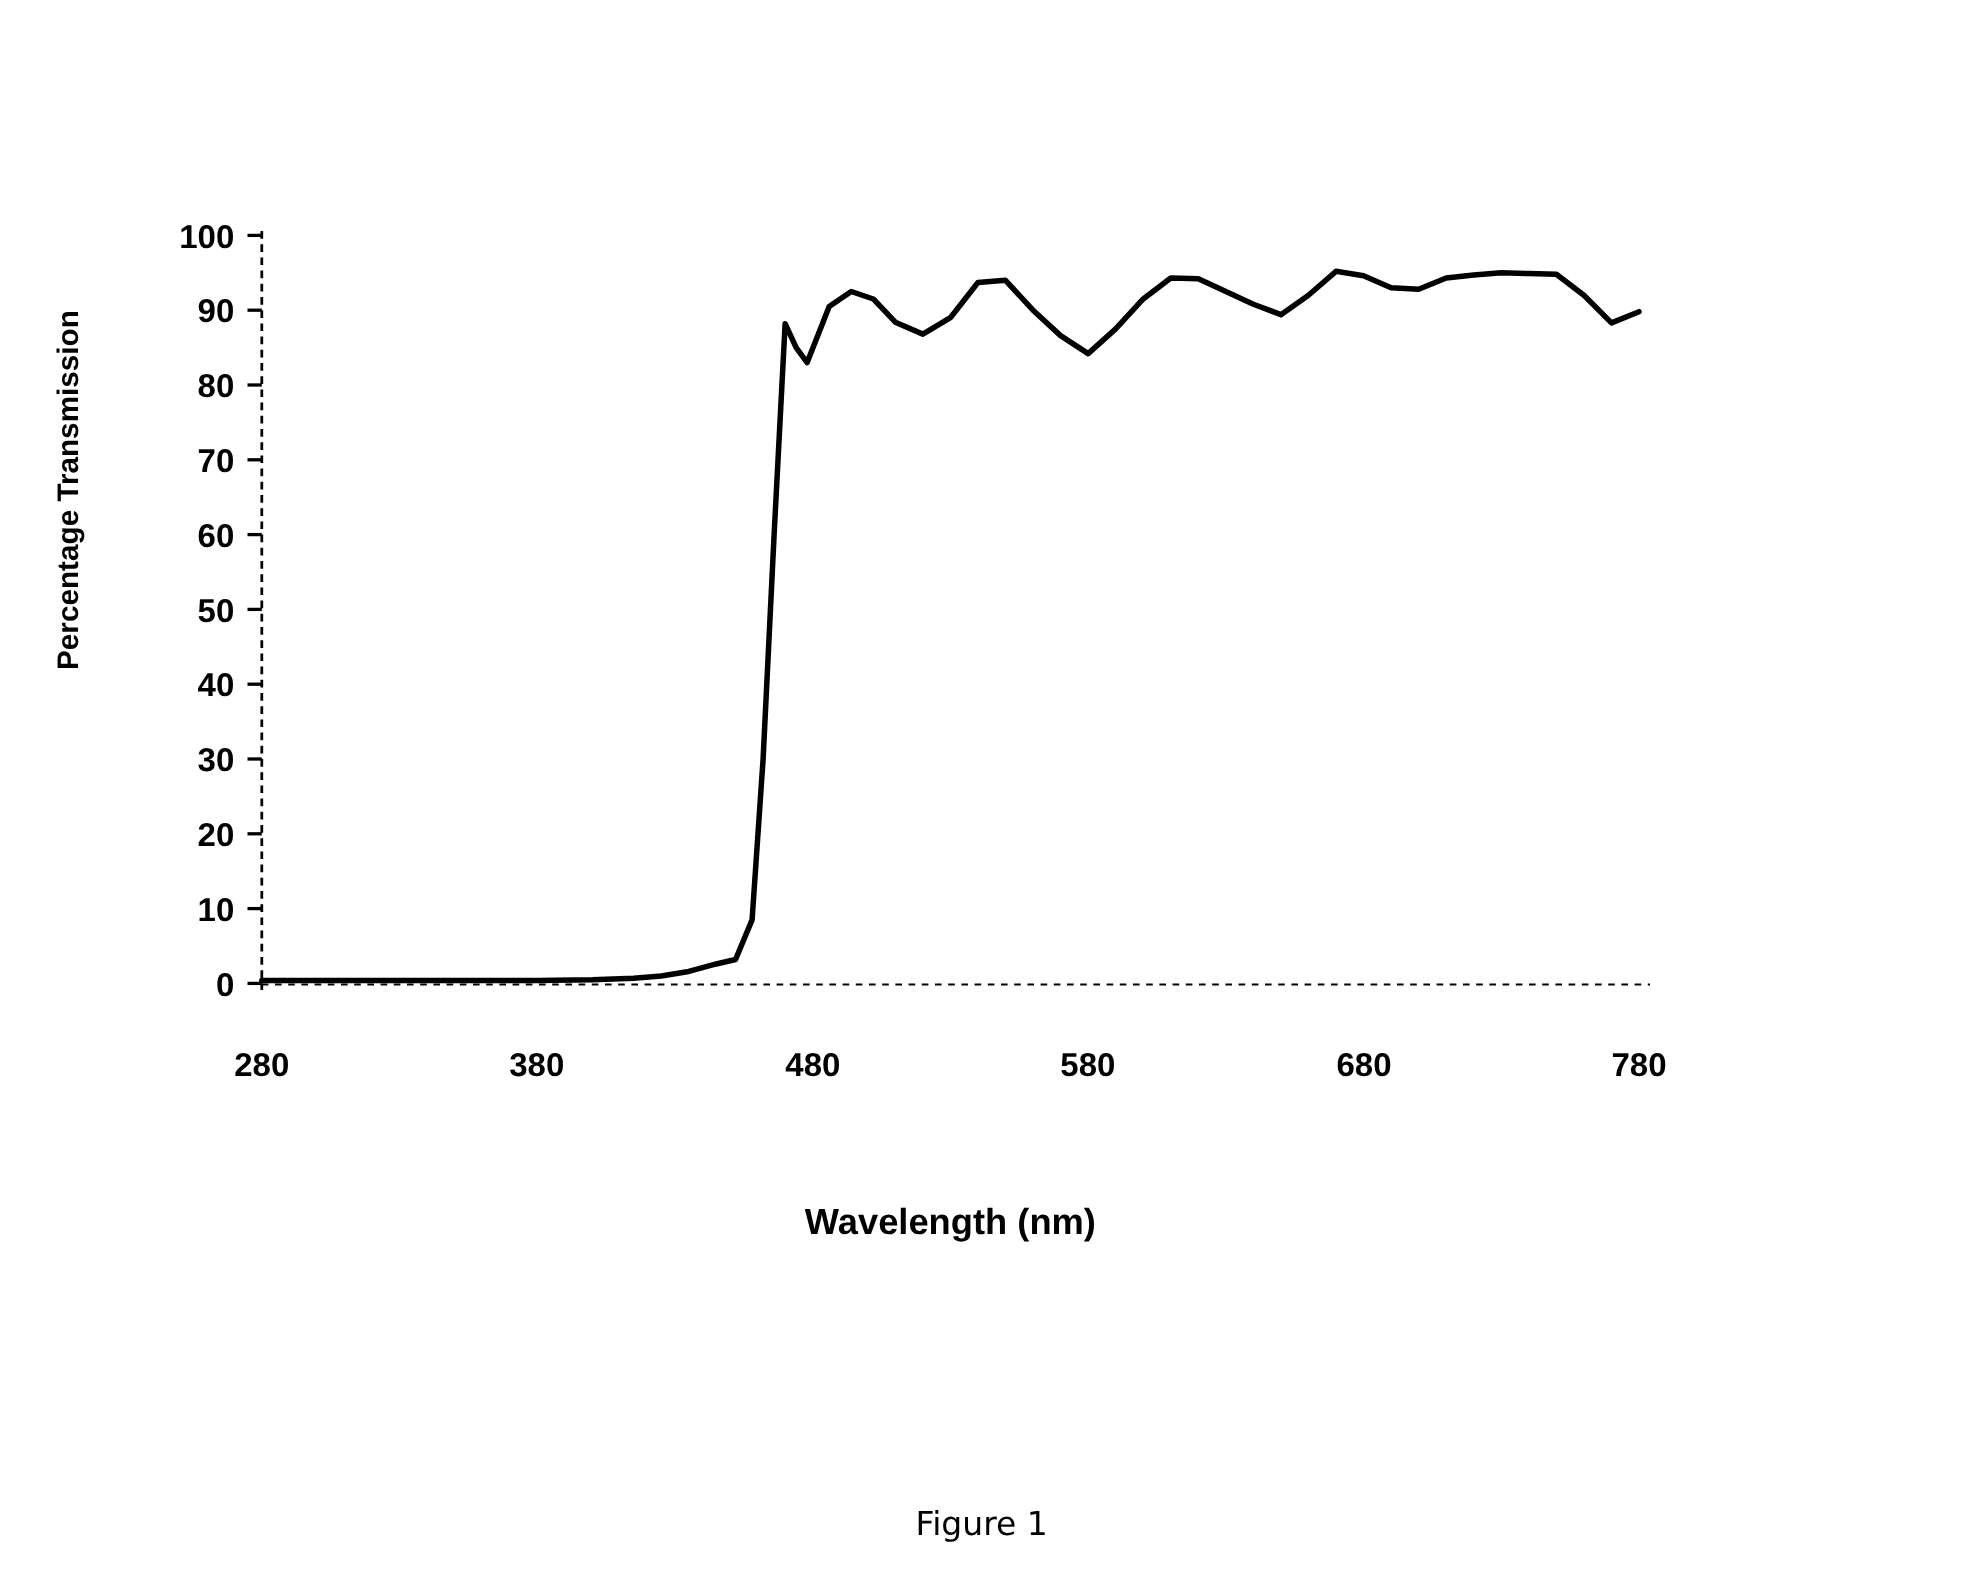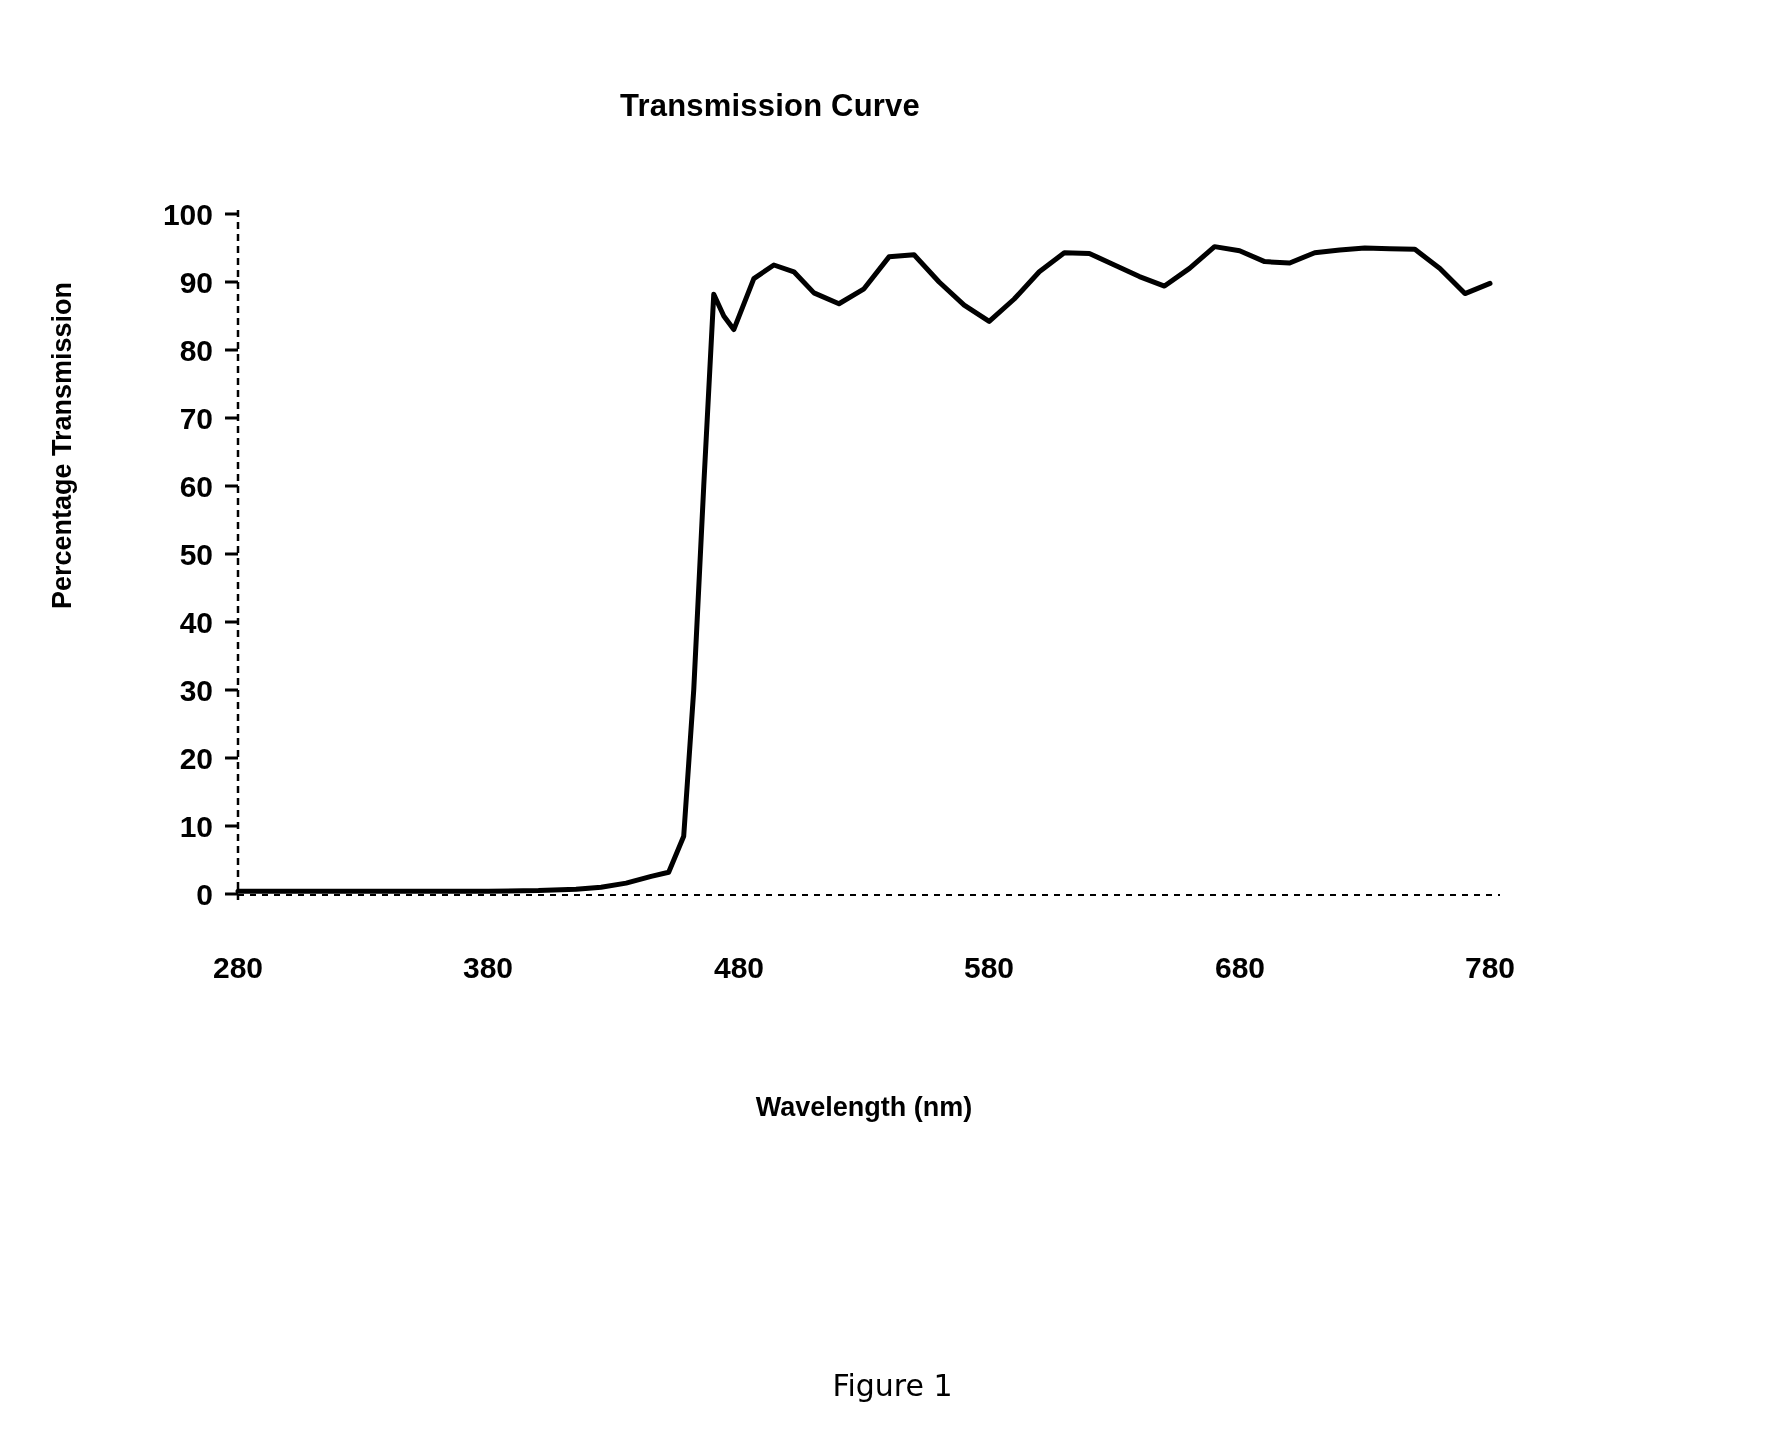--- a/index.html
+++ b/index.html
@@ -63,21 +63,21 @@
     font-family: "Liberation Sans", sans-serif;
     white-space: nowrap;
   }
 
   #x-axis-title {
     position: absolute;
     left: 238px;
     top: 1092px;
     width: 1252px;
     text-align: center;
-    font-size: 27px;
+    font-size: 33px;
     font-weight: bold;
     font-family: "Liberation Sans", sans-serif;
   }
 
   #figure-caption {
     position: absolute;
     left: 0;
     top: 1368px;
     width: 1785px;
     text-align: center;
@@ -91,21 +91,20 @@
     font-size: 30px;
     font-weight: bold;
     fill: #000000;
   }
 </style>
 </head>
 <body>
 
 <div id="figure-root">
 
-  <div id="chart-title">Transmission Curve</div>
 
   <div id="plot-block">
 
     <svg id="chart-svg" width="1600" height="1080" viewBox="0 0 1600 1080">
 
       <line id="y-axis-line" x1="238" y1="210" x2="238" y2="900" stroke="#000000" stroke-width="2.5" stroke-dasharray="7,5"></line>
 
       <line id="x-axis-line" x1="238" y1="895" x2="1500" y2="895" stroke="#000000" stroke-width="2" stroke-dasharray="6,6"></line>
 
       <g id="y-ticks">

